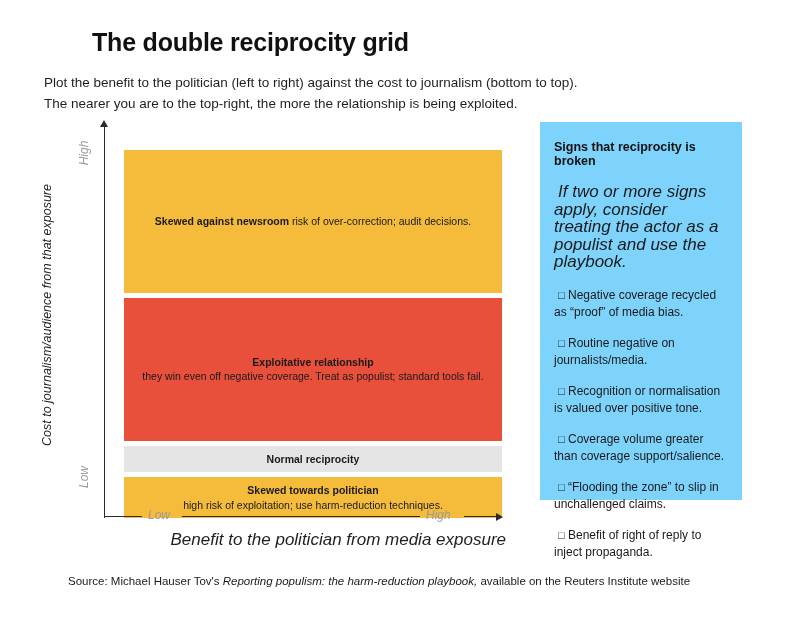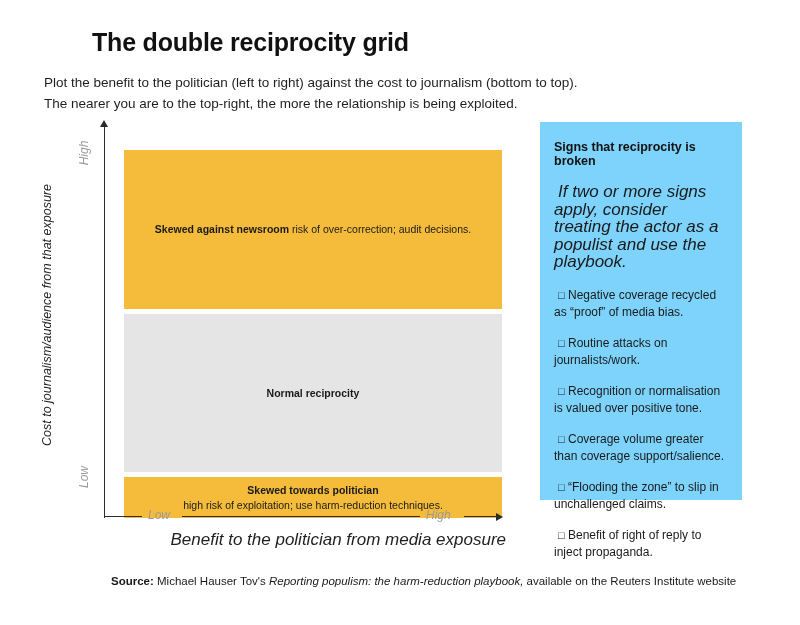--- a/index.html
+++ b/index.html
@@ -223,21 +223,21 @@
 
   
   #source-line {
     position: absolute;
     left: 68px;
     top: 575px;
     width: 700px;
     font-size: 11.5px;
     color: #1a1a1a;
   }
-  #source-line .src-label { font-weight: bold; margin-left: 43px; }
+  #source-line .src-label { font-weight: normal; }
   #source-line .src-title { font-style: italic; }
 </style>
 </head>
 <body>
 
 <div id="page-title">The double reciprocity grid</div>
 
 <div id="subtitle">
   <span class="line">Plot the benefit to the politician (left to right) against the cost to journalism (bottom to top).</span>
   <span class="line">The nearer you are to the top-right, the more the relationship is being exploited.</span>
@@ -252,20 +252,26 @@
   <div id="y-axis-title">Cost to journalism/audience from that exposure</div>
 
   <div id="quadrant-grid">
 
     <div class="quadrant" id="quadrant-top-left">
       <div class="q-text">
         <span class="q-head">Skewed against newsroom</span><span class="q-body"> risk of over-correction; audit decisions.</span>
       </div>
     </div>
 
+    <div class="quadrant" id="quadrant-top-right">
+      <div class="q-text">
+        <span class="q-head">Exploitative relationship</span><br>
+        <span class="q-body">they win even off negative coverage. Treat as populist; standard tools fail.</span>
+      </div>
+    </div>
 
     <div class="quadrant" id="quadrant-bottom-left">
       <div class="q-text">
         <span class="q-head">Normal reciprocity</span><br>
       </div>
     </div>
 
     <div class="quadrant" id="quadrant-bottom-right">
       <div class="q-text">
         <span class="q-head">Skewed towards politician</span><br>
@@ -290,21 +296,21 @@
 <div id="signs-panel">
   <div id="signs-panel-title">Signs that reciprocity is broken</div>
   <div id="signs-panel-intro">If two or more signs apply, consider treating the actor as a populist and use the playbook.</div>
 
   <div class="sign-item">
     <span class="checkbox">□</span>
     <span>Negative coverage recycled as “proof” of media bias.</span>
   </div>
   <div class="sign-item">
     <span class="checkbox">□</span>
-    <span>Routine attacks on journalists/work.</span>
+    <span>Routine negative on journalists/media.</span>
   </div>
   <div class="sign-item">
     <span class="checkbox">□</span>
     <span>Recognition or normalisation is valued over positive tone.</span>
   </div>
   <div class="sign-item">
     <span class="checkbox">□</span>
     <span>Coverage volume greater than coverage support/salience.</span>
   </div>
   <div class="sign-item">

